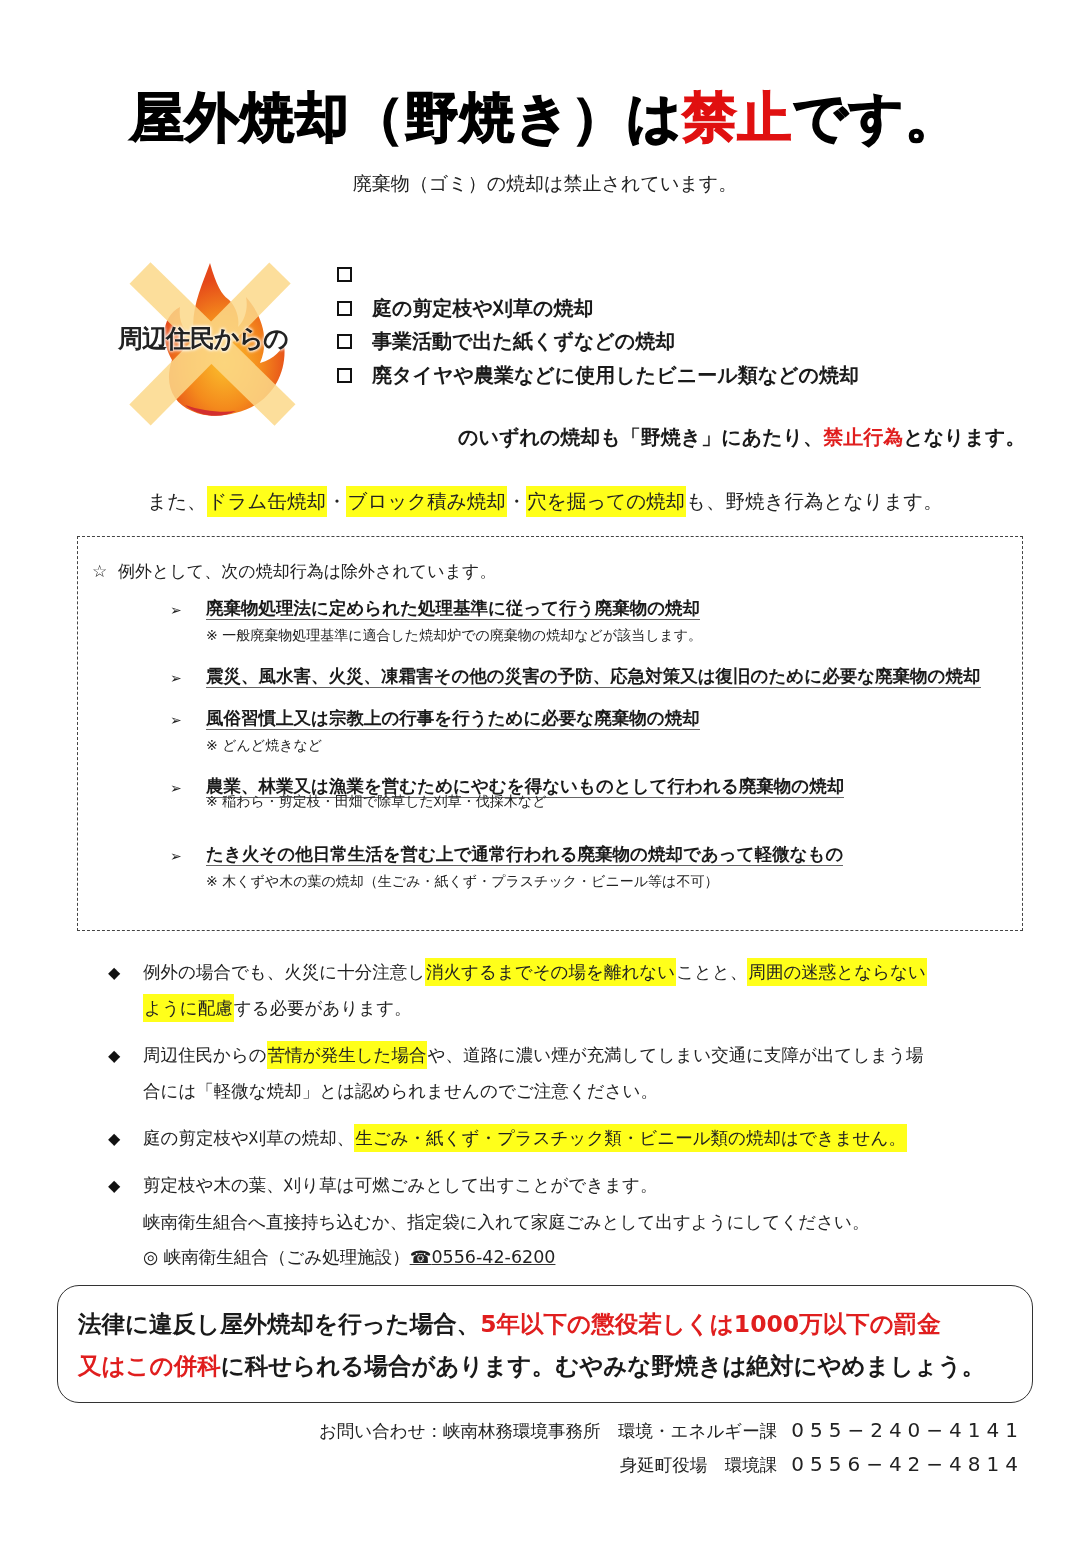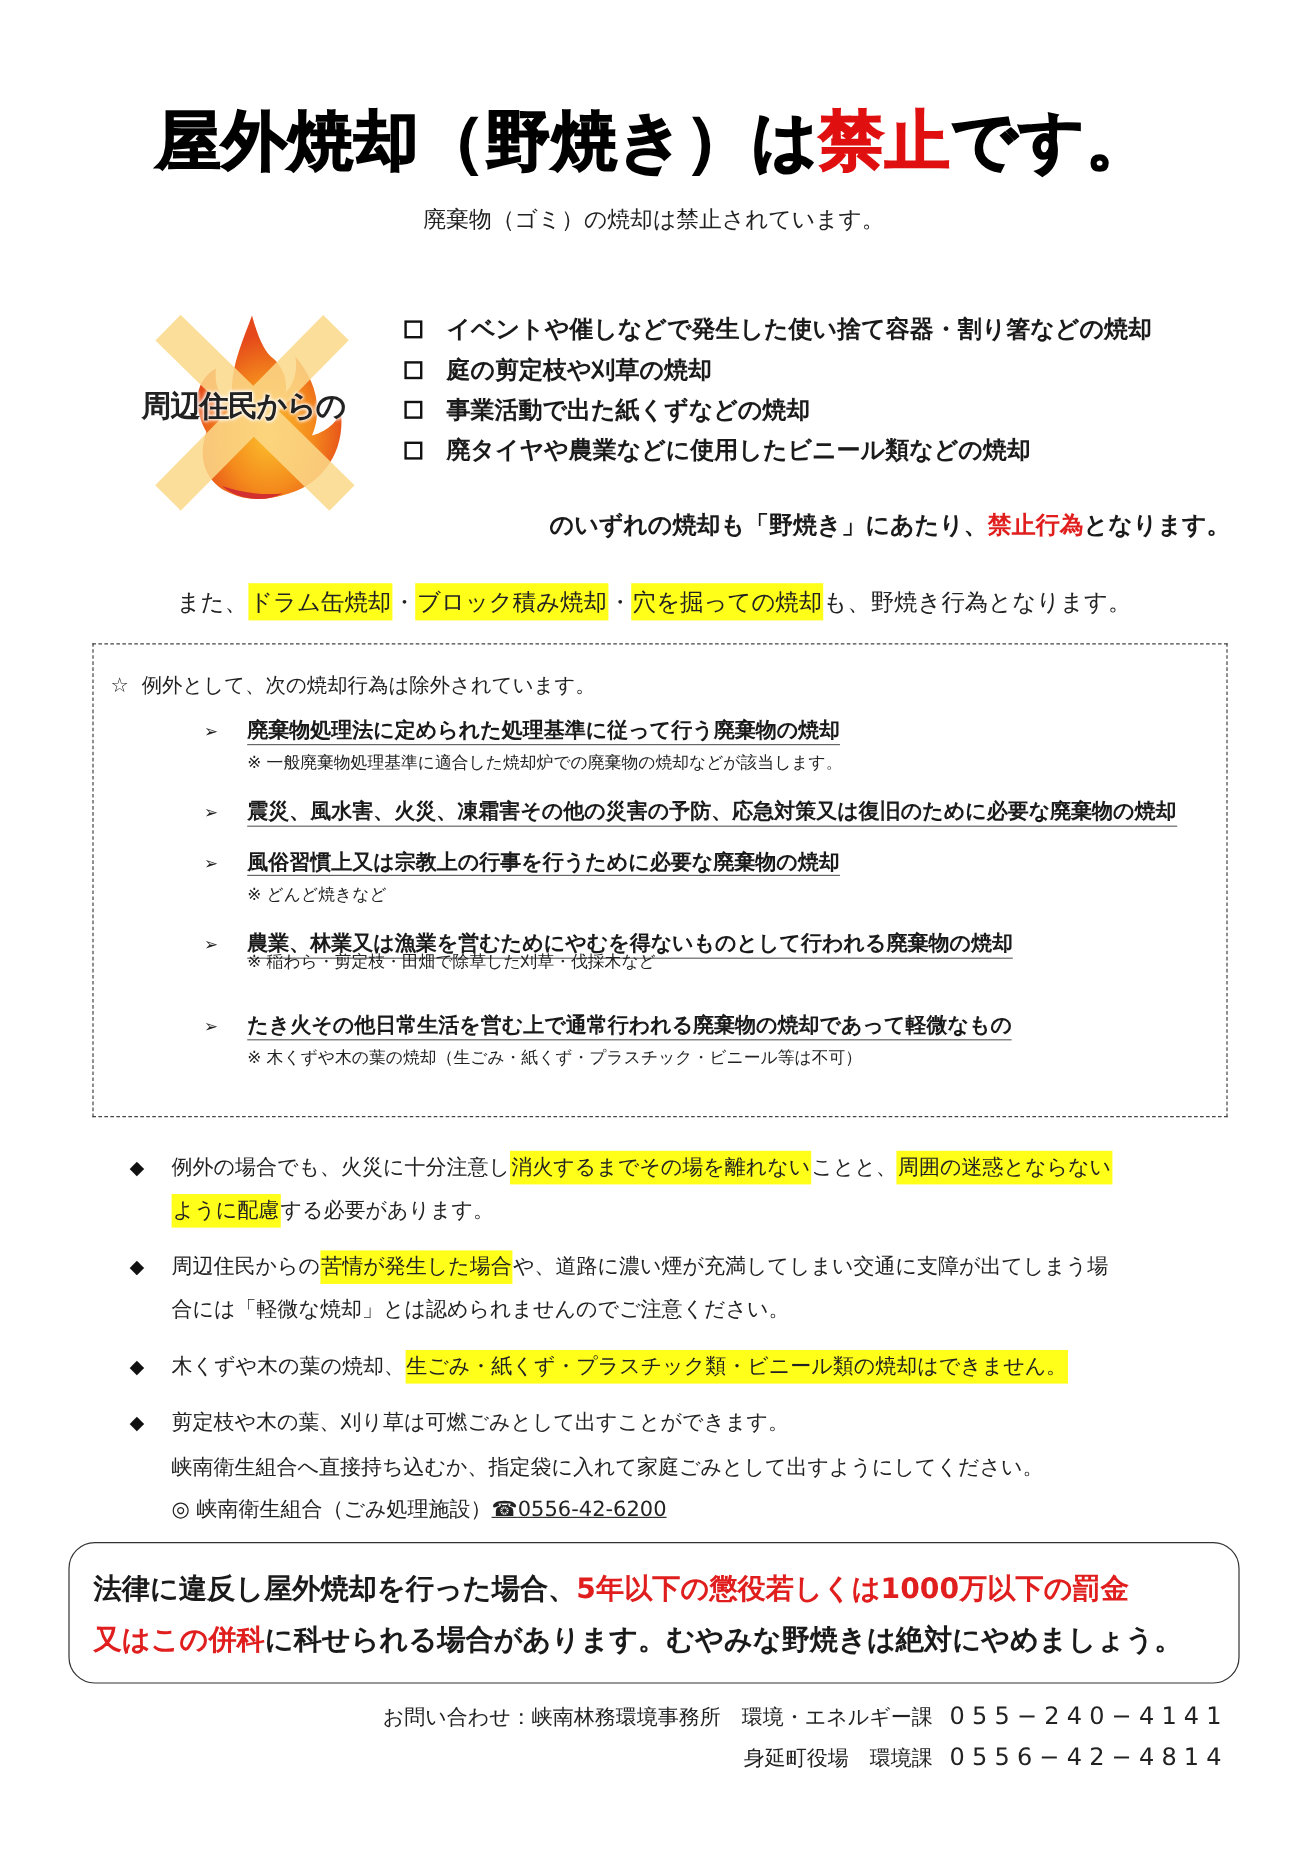--- a/index.html
+++ b/index.html
@@ -103,21 +103,20 @@
       <line x1="30" y1="18" x2="175" y2="160" stroke="#fcd98a" stroke-width="30"></line>
       <line x1="170" y1="18" x2="30" y2="160" stroke="#fcd98a" stroke-width="30"></line>
     </g>
   </svg>
 </div>
 <div class="abs icon-label">周辺住民からの</div>
 
 <div class="abs checklist">
   <div class="item">
       <span class="box"></span>
-      <span>イベントや催しなどで発生した使い捨て容器・割り箸などの焼却</span>
     </div>
   <div class="item">
       <span class="box"></span>
       <span>庭の剪定枝や刈草の焼却</span>
     </div>
   <div class="item">
       <span class="box"></span>
       <span>事業活動で出た紙くずなどの焼却</span>
     </div>
   <div class="item">
@@ -140,21 +139,21 @@
 
 <div class="abs exc-item" style="top:596px;">
   <span class="arrow">➢</span><span class="main">廃棄物処理法に定められた処理基準に従って行う廃棄物の焼却</span>
 </div>
 <div class="abs exc-note" style="top:627px;">※ 一般廃棄物処理基準に適合した焼却炉での廃棄物の焼却などが該当します。</div>
 
 <div class="abs exc-item" style="top:664px;">
   <span class="arrow">➢</span><span class="main">震災、風水害、火災、凍霜害その他の災害の予防、応急対策又は復旧のために必要な廃棄物の焼却</span>
 </div>
 
-<div class="abs exc-item" style="top:706px;font-family:Liberation Serif, serif;">
+<div class="abs exc-item" style="top:706px;">
   <span class="arrow">➢</span><span class="main">風俗習慣上又は宗教上の行事を行うために必要な廃棄物の焼却</span>
 </div>
 <div class="abs exc-note" style="top:737px;">※ どんど焼きなど</div>
 
 <div class="abs exc-item" style="top:774px;">
   <span class="arrow">➢</span><span class="main">農業、林業又は漁業を営むためにやむを得ないものとして行われる廃棄物の焼却</span>
 </div>
 <div class="abs exc-note" style="top:769px;margin-top:24px;">※ 稲わら・剪定枝・田畑で除草した刈草・伐採木など</div>
 
 <div class="abs exc-item" style="top:842px;">
@@ -168,21 +167,21 @@
 <div class="abs cont" style="top:996px;">
   <span class="hl">ように配慮</span><span>する必要があります。</span>
 </div>
 
 <div class="abs bullet" style="top:1043px;">
   <span class="dia">◆</span><span>周辺住民からの</span><span class="hl">苦情が発生した場合</span><span>や、道路に濃い煙が充満してしまい交通に支障が出てしまう場</span>
 </div>
 <div class="abs cont" style="top:1079px;">合には「軽微な焼却」とは認められませんのでご注意ください。</div>
 
 <div class="abs bullet" style="top:1126px;">
-  <span class="dia">◆</span><span>木くずや木の葉の焼却、</span><span class="hl">生ごみ・紙くず・プラスチック類・ビニール類の焼却はできません。</span>
+  <span class="dia">◆</span><span>庭の剪定枝や刈草の焼却、</span><span class="hl">生ごみ・紙くず・プラスチック類・ビニール類の焼却はできません。</span>
 </div>
 
 <div class="abs bullet" style="top:1173px;">
   <span class="dia">◆</span><span>剪定枝や木の葉、刈り草は可燃ごみとして出すことができます。</span>
 </div>
 <div class="abs cont" style="top:1210px;text-align:center;">峡南衛生組合へ直接持ち込むか、指定袋に入れて家庭ごみとして出すようにしてください。</div>
 <div class="abs cont" style="top:1245px;">
   <span>◎ 峡南衛生組合（ごみ処理施設）</span><span class="phone"><span>☎</span><span>0556-42-6200</span></span>
 </div>
 

